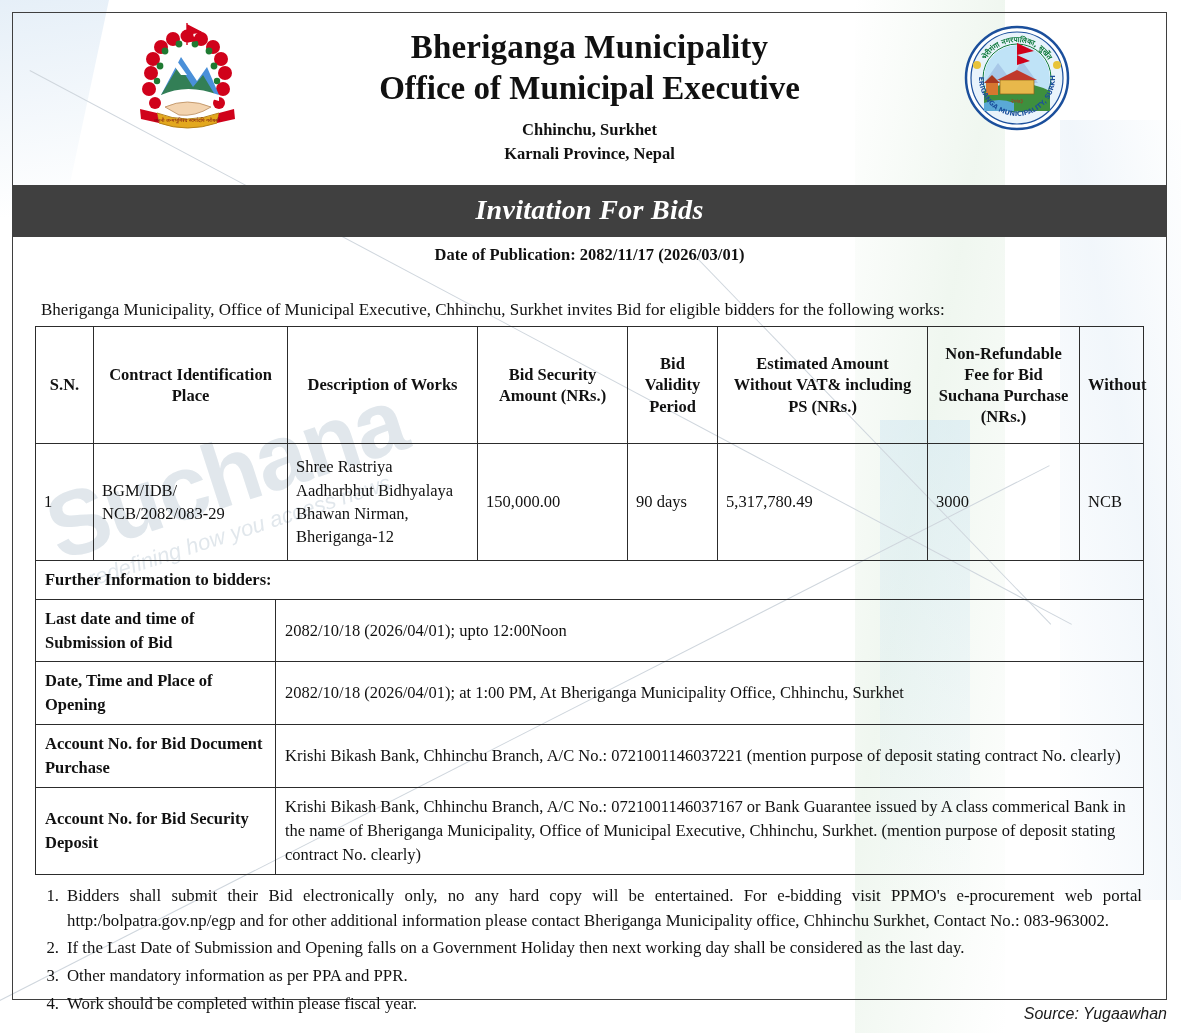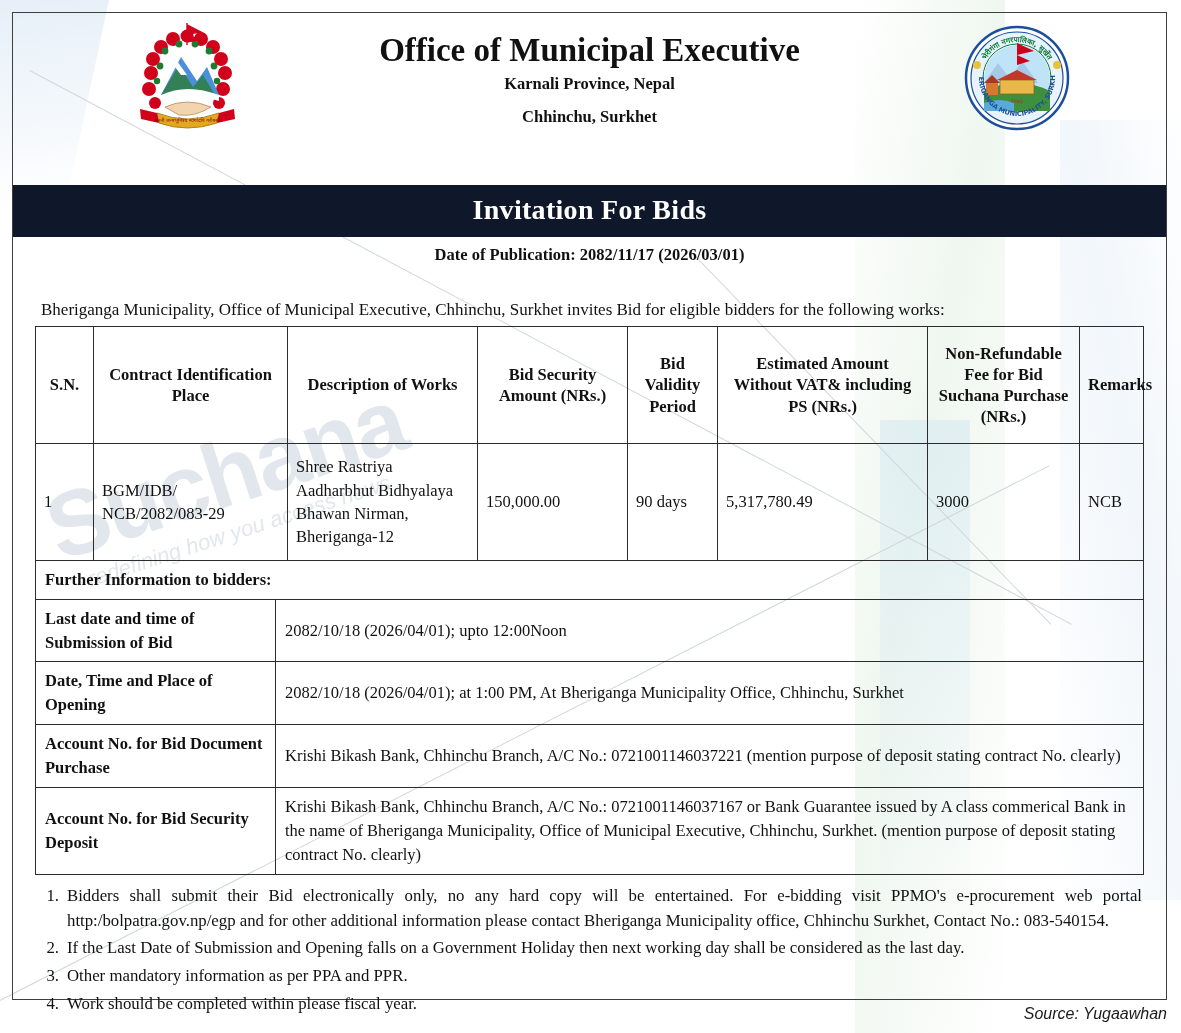--- a/index.html
+++ b/index.html
@@ -115,27 +115,28 @@
   }
   .lh-sub {
     font-size: 16.5px;
     font-weight: 700;
     margin-top: 9px;
     line-height: 1.45;
   }
 
   
   .banner {
-    background: #0f172a;
+    background: #404040;
     color: #ffffff;
     text-align: center;
     font-size: 28px;
     font-weight: 700;
     padding: 9px 0 11px 0;
     letter-spacing: .3px;
+    font-style: italic;
   }
 
   
   .intro {
     padding: 8px 22px 6px 22px;
   }
   .pub-date {
     text-align: center;
     font-size: 16.5px;
     font-weight: 700;
@@ -329,23 +330,24 @@
         <text font-size="6.6" fill="#1b4f9c" font-family="DejaVu Sans" font-weight="bold">
           <textPath href="#arcBot" startOffset="50%" text-anchor="middle">BHERIGANGA MUNICIPALITY, SURKHET</textPath>
         </text>
         <g fill="#e8c33a">
           <circle cx="13" cy="40" r="4"></circle>
             <circle cx="93" cy="40" r="4"></circle>
         </g>
       </svg>
 
       <div class="lh-text">
+        <div class="lh-title-1">Bheriganga Municipality</div>
         <div class="lh-title-2">Office of Municipal Executive</div>
+        <div class="lh-sub">Chhinchu, Surkhet</div>
         <div class="lh-sub" style="margin-top:1px;">Karnali Province, Nepal</div>
-        <div class="lh-sub">Chhinchu, Surkhet</div>
       </div>
     </div>
 
     <div class="banner">Invitation For Bids</div>
 
     <div class="intro">
       <div class="pub-date">Date of Publication: 2082/11/17 (2026/03/01)</div>
       <div class="invite-line">Bheriganga Municipality, Office of Municipal Executive, Chhinchu, Surkhet invites Bid for eligible bidders for the following works:</div>
     </div>
 
@@ -364,21 +366,21 @@
         </colgroup>
         <thead>
           <tr>
             <th>S.N.</th>
             <th>Contract Identification Place</th>
             <th>Description of Works</th>
             <th>Bid Security Amount (NRs.)</th>
             <th>Bid Validity Period</th>
             <th>Estimated Amount Without VAT&amp; including PS (NRs.)</th>
             <th>Non-Refundable Fee for Bid Suchana Purchase (NRs.)</th>
-            <th>Remarks</th>
+            <th>Without</th>
           </tr>
         </thead>
         <tbody>
           <tr>
             <td class="body-cell sn-cell">1</td>
             <td class="body-cell">BGM/IDB/ NCB/2082/083-29</td>
             <td class="body-cell desc-cell">Shree Rastriya Aadharbhut Bidhyalaya Bhawan Nirman, Bheriganga-12</td>
             <td class="body-cell">150,000.00</td>
             <td class="body-cell">90 days</td>
             <td class="body-cell">5,317,780.49</td>
@@ -413,21 +415,21 @@
             <td class="fi-label">Account No. for Bid Security Deposit</td>
             <td>Krishi Bikash Bank, Chhinchu Branch, A/C No.: 0721001146037167 or Bank Guarantee issued by A class commerical Bank in the name of Bheriganga Municipality, Office of Municipal Executive, Chhinchu, Surkhet. (mention purpose of deposit stating contract No. clearly)</td>
           </tr>
         </tbody>
       </table>
     </div>
 
     <div class="notes">
       <div class="note">
         <div class="num">1.</div>
-        <div class="body">Bidders shall submit their Bid electronically only, no any hard copy will be entertained. For e-bidding visit PPMO's e-procurement web portal http:/bolpatra.gov.np/egp and for other additional information please contact Bheriganga Municipality office, Chhinchu Surkhet, Contact No.: 083-540154.</div>
+        <div class="body">Bidders shall submit their Bid electronically only, no any hard copy will be entertained. For e-bidding visit PPMO's e-procurement web portal http:/bolpatra.gov.np/egp and for other additional information please contact Bheriganga Municipality office, Chhinchu Surkhet, Contact No.: 083-963002.</div>
       </div>
       <div class="note no-justify">
         <div class="num">2.</div>
         <div class="body">If the Last Date of Submission and Opening falls on a Government Holiday then next working day shall be considered as the last day.</div>
       </div>
       <div class="note no-justify">
         <div class="num">3.</div>
         <div class="body">Other mandatory information as per PPA and PPR.</div>
       </div>
       <div class="note no-justify">

